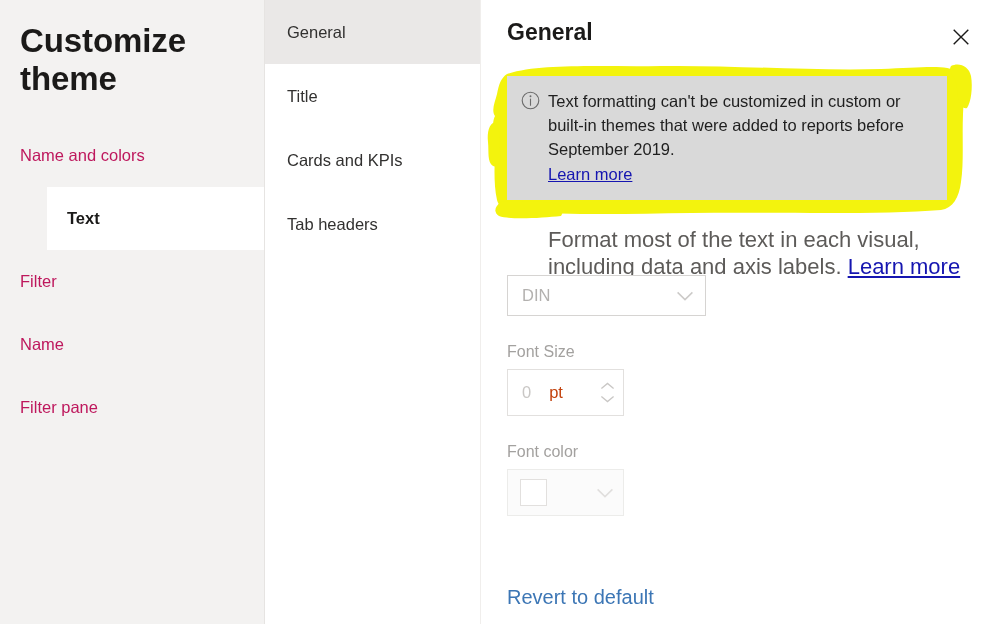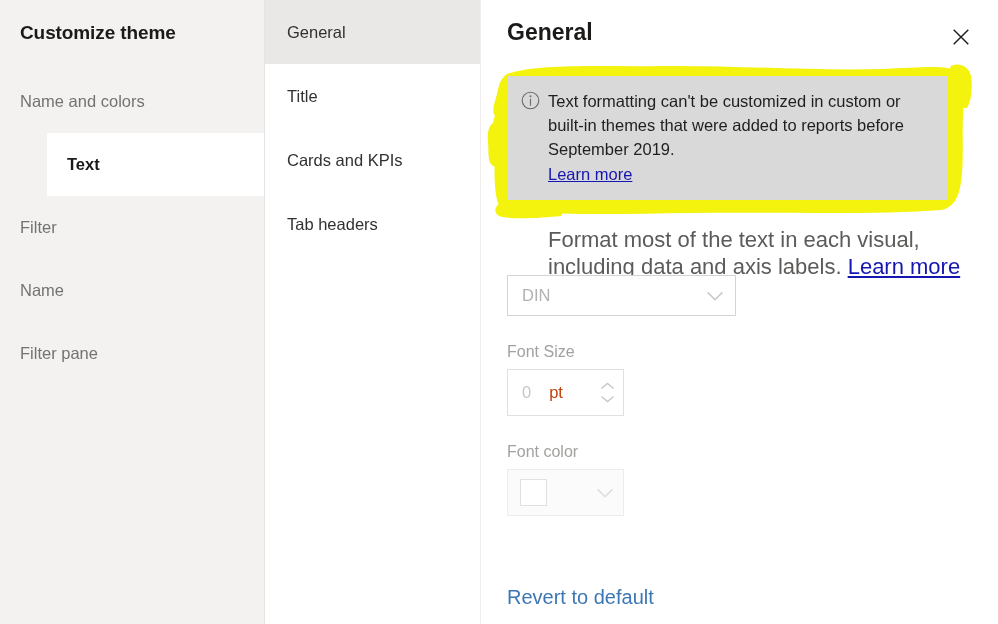--- a/index.html
+++ b/index.html
@@ -26,37 +26,37 @@
   
   .sidebar {
     width: 264px;
     height: 624px;
     background: #f3f2f1;
     box-sizing: border-box;
     flex: 0 0 264px;
     position: relative;
   }
   .sidebar-title {
-    font-size: 19px;
+    font-size: 33px;
     font-weight: bold;
     color: #1b1a19;
     padding: 22px 0 0 20px;
     letter-spacing: -0.1px;
   }
   .nav-list {
     margin-top: 26px;
   }
   .nav-item {
     height: 63px;
     display: flex;
     align-items: center;
     padding-left: 20px;
     box-sizing: border-box;
     font-size: 16.5px;
-    color: #737373;
+    color: #be185d;
     cursor: pointer;
   }
   .nav-item.selected {
     background: #ffffff;
     font-weight: bold;
     color: #1b1a19;
     margin-left: 47px;
   }
 
   
@@ -185,21 +185,21 @@
     width: 420px;
   }
   .field-label {
     font-size: 16px;
     color: #a3a19f;
     margin-bottom: 8px;
   }
   .field-group { margin-bottom: 27px; }
 
   .combo {
-    width: 229px;
+    width: 199px;
     height: 41px;
     border: 1px solid #d6d4d2;
     background: #ffffff;
     box-sizing: border-box;
     display: flex;
     align-items: center;
     justify-content: space-between;
     padding: 0 11px 0 14px;
     cursor: default;
   }

